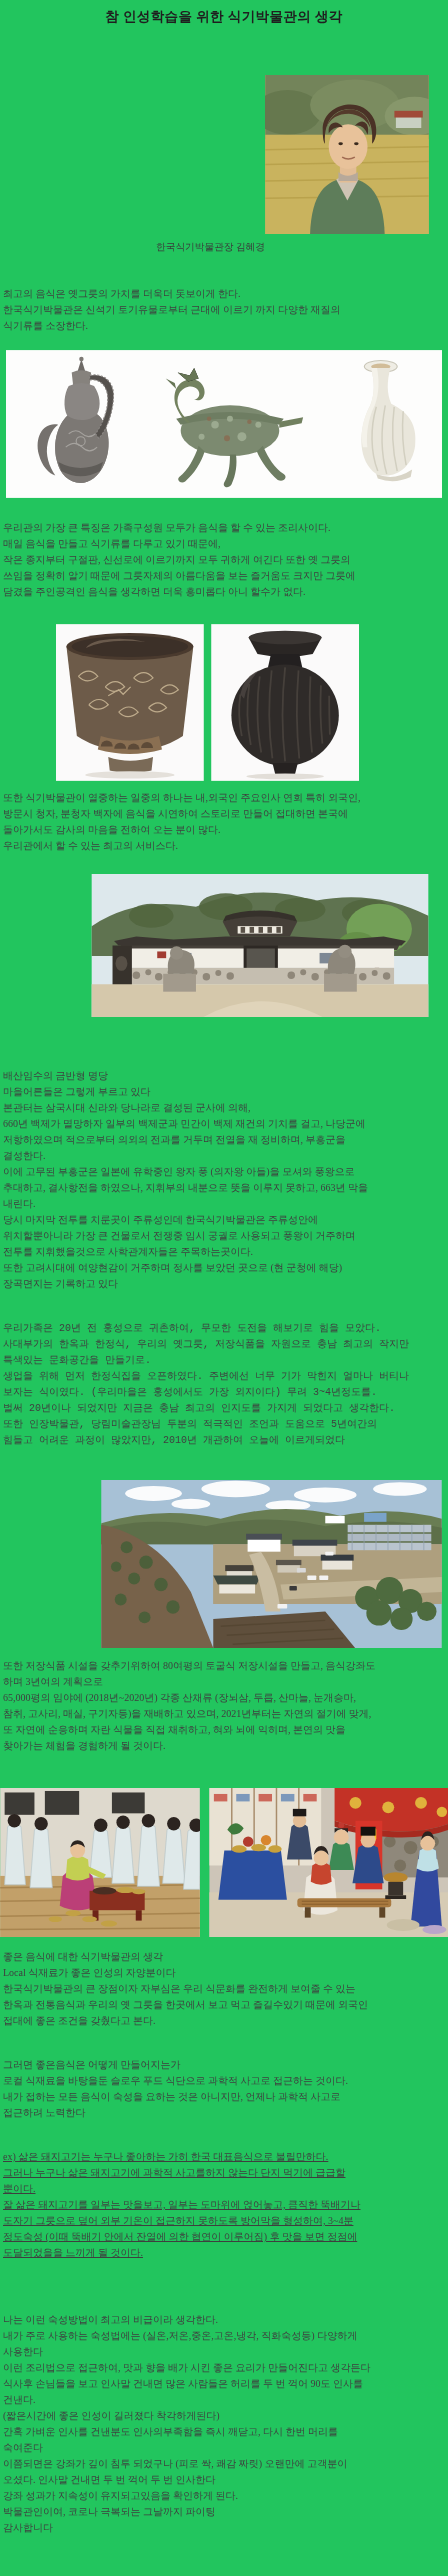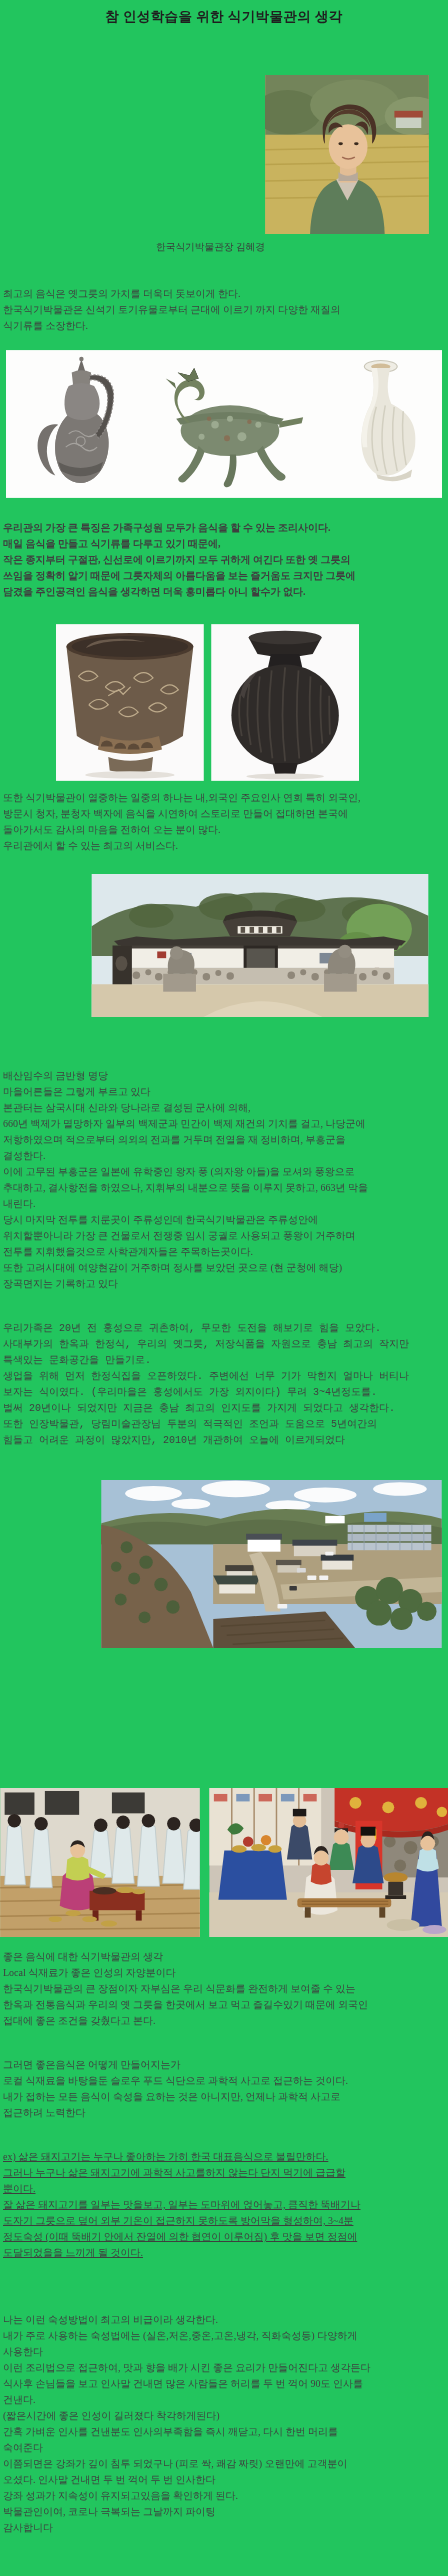--- a/index.html
+++ b/index.html
@@ -33,21 +33,21 @@
   figure{margin:0;padding:0;position:absolute;}
   figure svg{display:block;}
   .f-portrait{top:75px;left:265px;}
   .f-artifacts{top:350px;left:6px;}
   .f-pottery{top:624px;left:56px;}
   .f-gate{top:874px;left:91px;}
   .f-aerial{top:1480px;left:101px;}
   .f-cer-left{top:1788px;left:0px;}
   .f-cer-right{top:1788px;left:209px;}
   .p1{top:286px;}
-  .p2{top:520px;font-weight:bold;}
+  .p2{top:520px;}
   .p3{top:790px;}
   .p4{top:1068px;}
   .p5{top:1321px;font-family:Liberation Mono, monospace;}
   .p6{top:1658px;}
   .p7{top:1949px;}
   .p8{top:2057px;}
   .p9{top:2149px;text-decoration:underline;}
   .p10{top:2312px;}
 </style>
 </head>
@@ -392,20 +392,26 @@
         <rect x="276" y="128" width="12" height="6" rx="1"></rect>
           <rect x="292" y="128" width="12" height="6" rx="1"></rect>
         <rect x="262" y="118" width="12" height="6" rx="1" fill="#d8d8d8"></rect>
           <rect x="300" y="96" width="11" height="5" rx="1"></rect>
         <rect x="236" y="166" width="13" height="6" rx="1"></rect>
           <rect x="252" y="142" width="10" height="6" rx="1" fill="#3a3a3a"></rect>
       </g>
     </svg>
   </figure>
 
+  <p class="para p6">또한 저장식품 시설을 갖추기위하여 80여평의 토굴식 저장시설을 만들고, 음식강좌도
+하며 3년여의 계획으로
+65,000평의 임야에 (2018년~2020년) 각종 산채류 (장뇌삼, 두릅, 산마늘, 눈개승마,
+참취, 고사리, 매실, 구기자등)을 재배하고 있으며, 2021년부터는 자연의 절기에 맞게,
+또 자연에 순응하며 자란 식물을 직접 채취하고, 혀와 뇌에 익히며, 본연의 맛을
+찾아가는 체험을 경험하게 될 것이다.</p>
 
   <figure class="f-cer-left">
     <svg width="200" height="149" viewBox="0 0 268 200" role="img" aria-label="한복 차림 사람들의 전통 상차림 시연 사진">
       <rect width="268" height="200" fill="#ded9cd"></rect>
       <g fill="#3c3a36">
           <rect x="6" y="6" width="40" height="30"></rect>
           <rect x="60" y="4" width="46" height="32"></rect>
           <rect x="150" y="6" width="44" height="28"></rect>
         </g>
       <rect x="0" y="118" width="268" height="82" fill="#c2a069"></rect>

